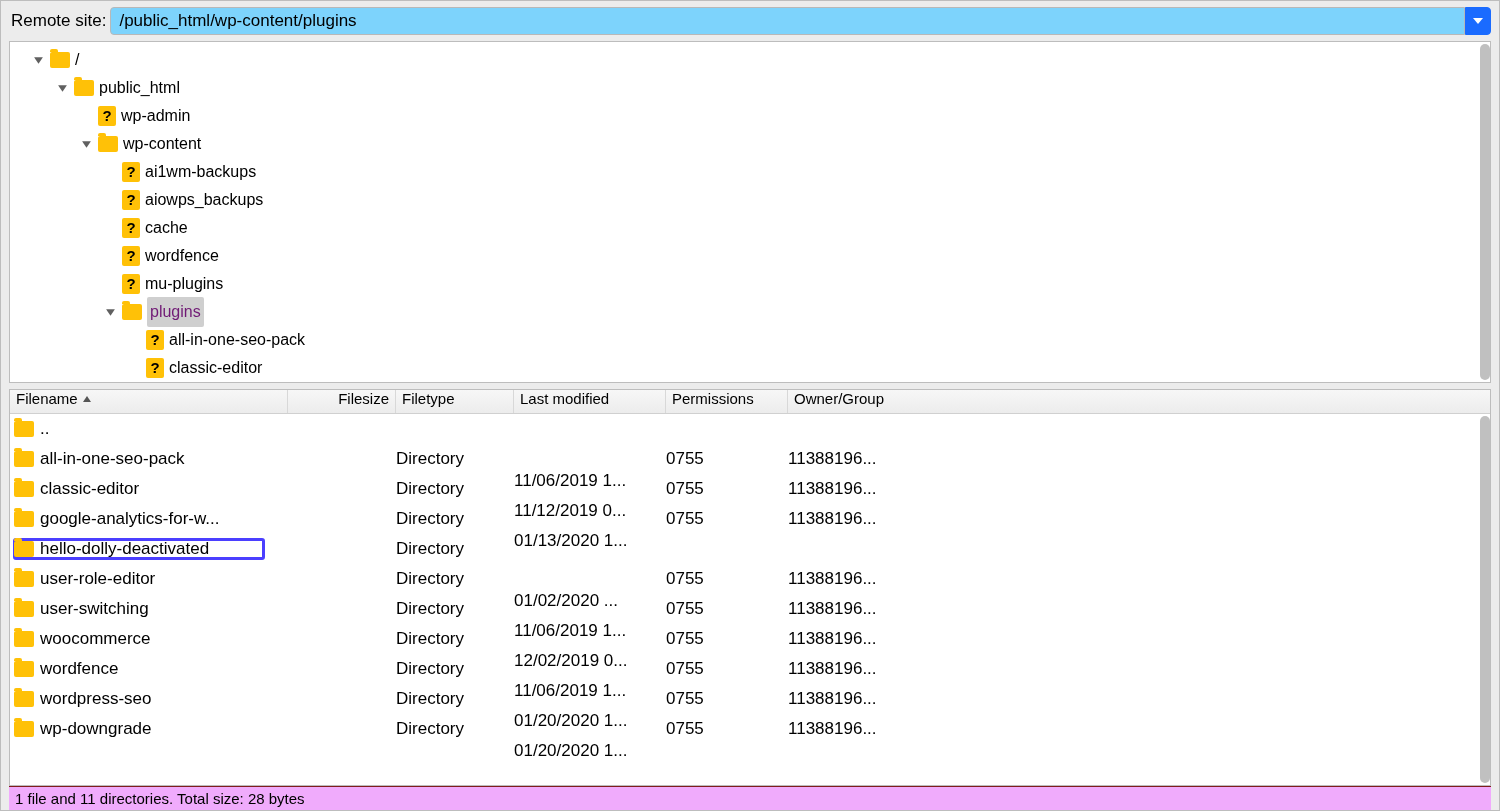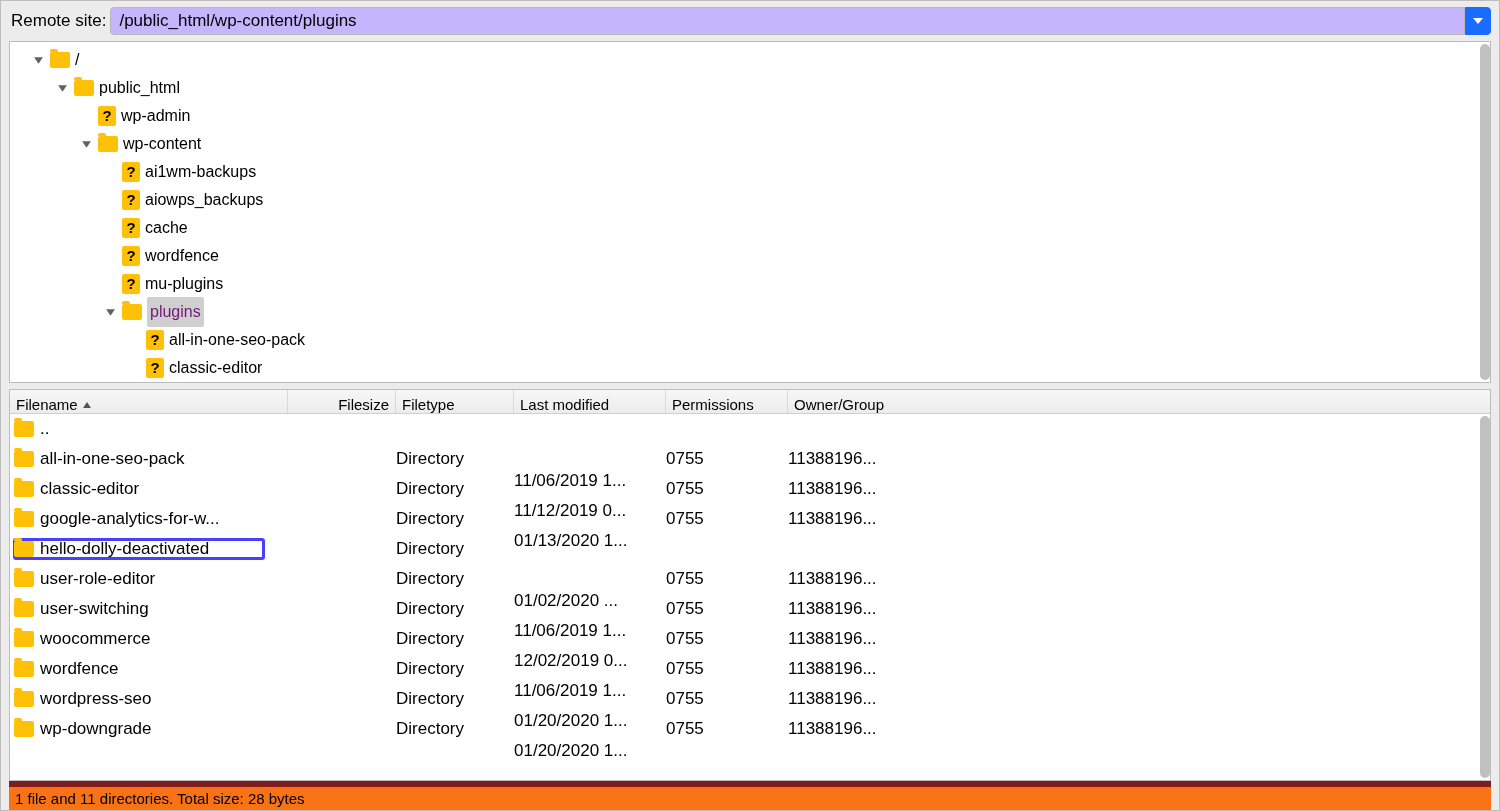--- a/index.html
+++ b/index.html
@@ -35,21 +35,21 @@
   position: relative;
   display: flex;
 }
 .path-input {
   flex: 1;
   height: 28px;
   border: 1px solid #b8b8b8;
   border-radius: 4px 0 0 4px;
   padding: 2px 8px;
   font-size: 17px;
-  background: #c4b5fd;
+  background: #7dd3fc;
 }
 .path-dd-btn {
   width: 26px;
   height: 28px;
   background: #1a6bff;
   border: 1px solid #1a6bff;
   border-radius: 0 4px 4px 0;
   display: flex;
   align-items: center;
   justify-content: center;
@@ -136,21 +136,21 @@
 }
 .list-header {
   display: flex;
   background: linear-gradient(#f7f7f7,#ececec);
   border-bottom: 1px solid #d0d0d0;
   font-size: 15px;
   color: #000;
   height: 24px;
   align-items: center;
 }
-.col { padding: 0 6px; border-right: 1px solid #d8d8d8; height:100%; display:flex; align-items:flex-end; }
+.col { padding: 0 6px; border-right: 1px solid #d8d8d8; height:100%; display:flex; align-items:flex-start; }
 .col:last-child { border-right: none; }
 .c-name { width: 278px; }
 .c-size { width: 108px; justify-content:flex-end; }
 .c-type { width: 118px; }
 .c-mod  { width: 152px; }
 .c-perm { width: 122px; }
 .c-own  { width: 122px; flex:1; }
 .sort-caret { margin-left:4px; }
 .sort-caret svg{width:10px;height:10px;fill:#555;}
 
@@ -178,22 +178,22 @@
 .file-row.highlighted .fc-name {
   outline: 3px solid #4b3fff;
   outline-offset: -2px;
   border-radius: 2px;
   padding-right:4px;
   width: 250px;
 }
 .file-row.highlighted .fc-name-pad { width: 132px; }
 
 .status-bar {
-  border-top: 6px solid #7f1d1d;
-  background: #f97316;
+  border-top: 1px solid #7f1d1d;
+  background: #f0abfc;
   font-size: 15px;
   padding: 3px 6px;
   margin: 0 8px 0 8px;
 }
 </style>
 </head>
 <body>
 
 <div class="outer-panel">
 

